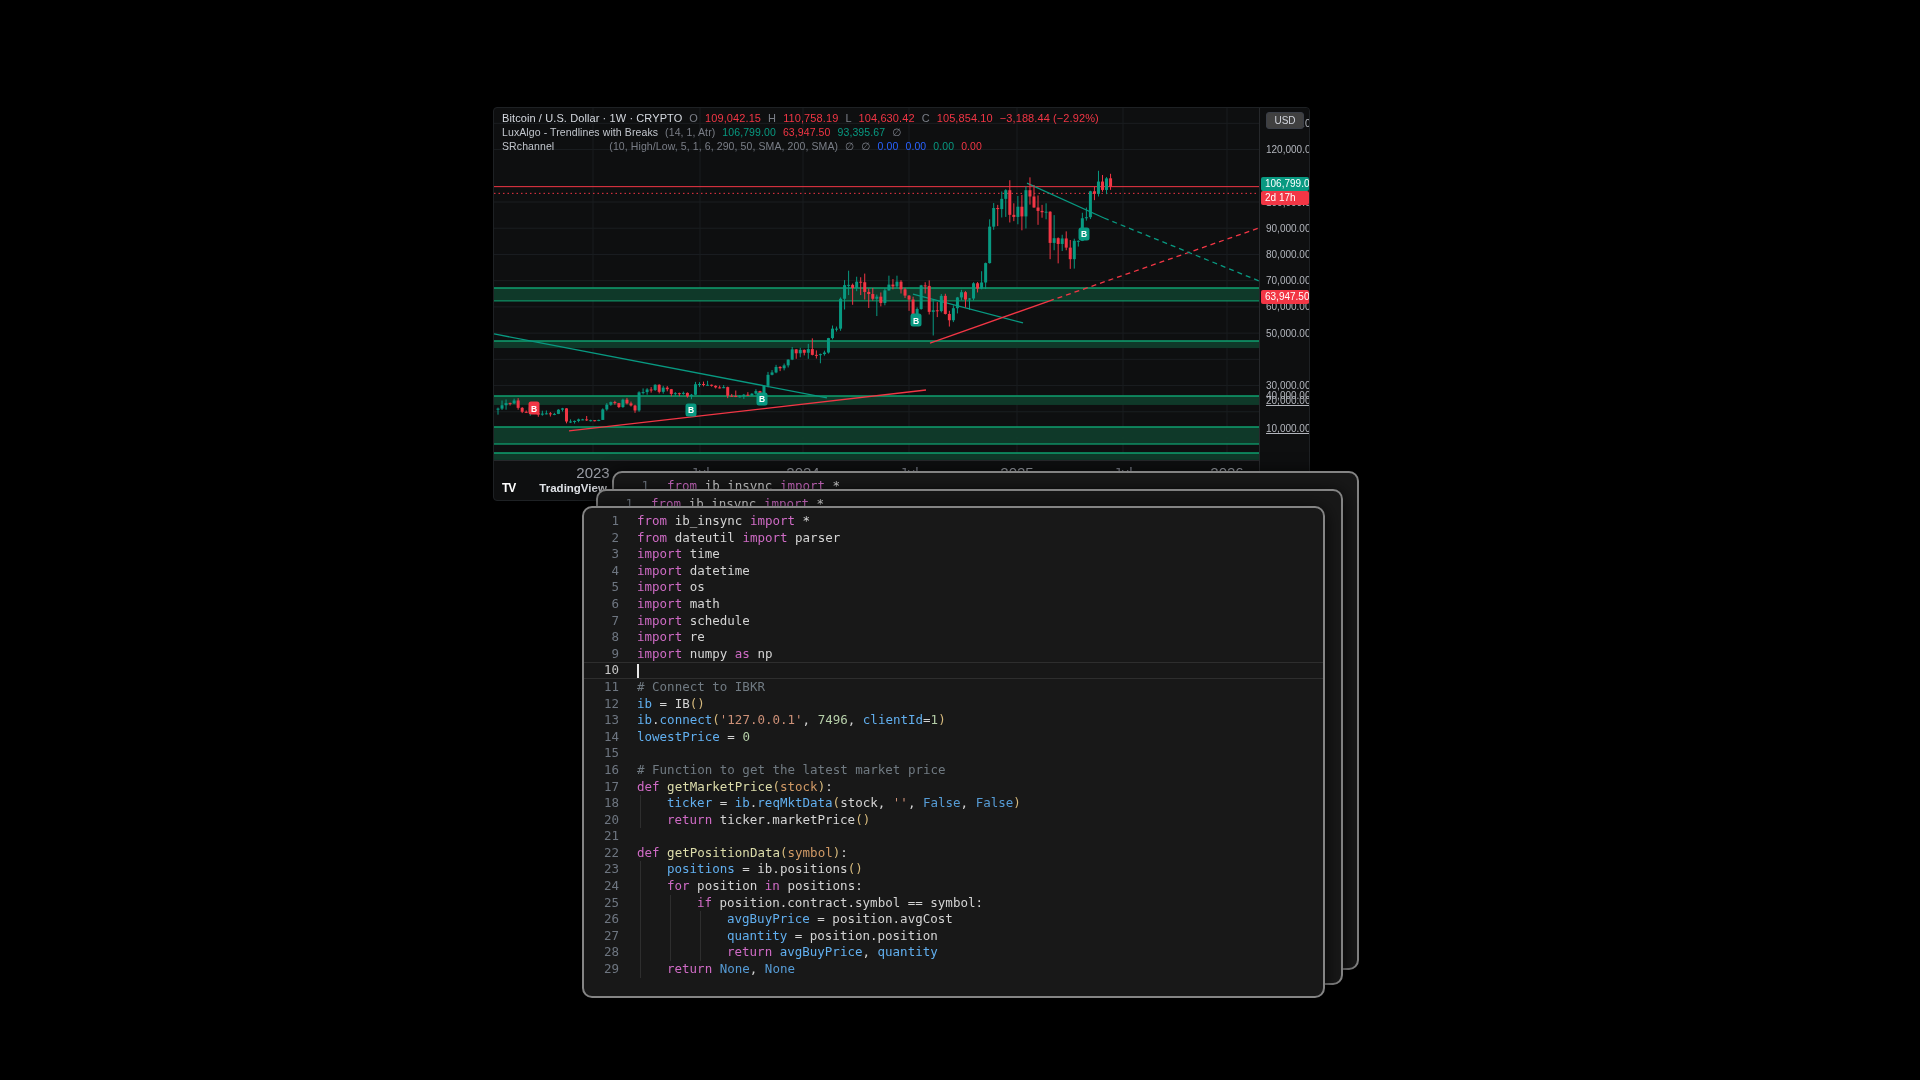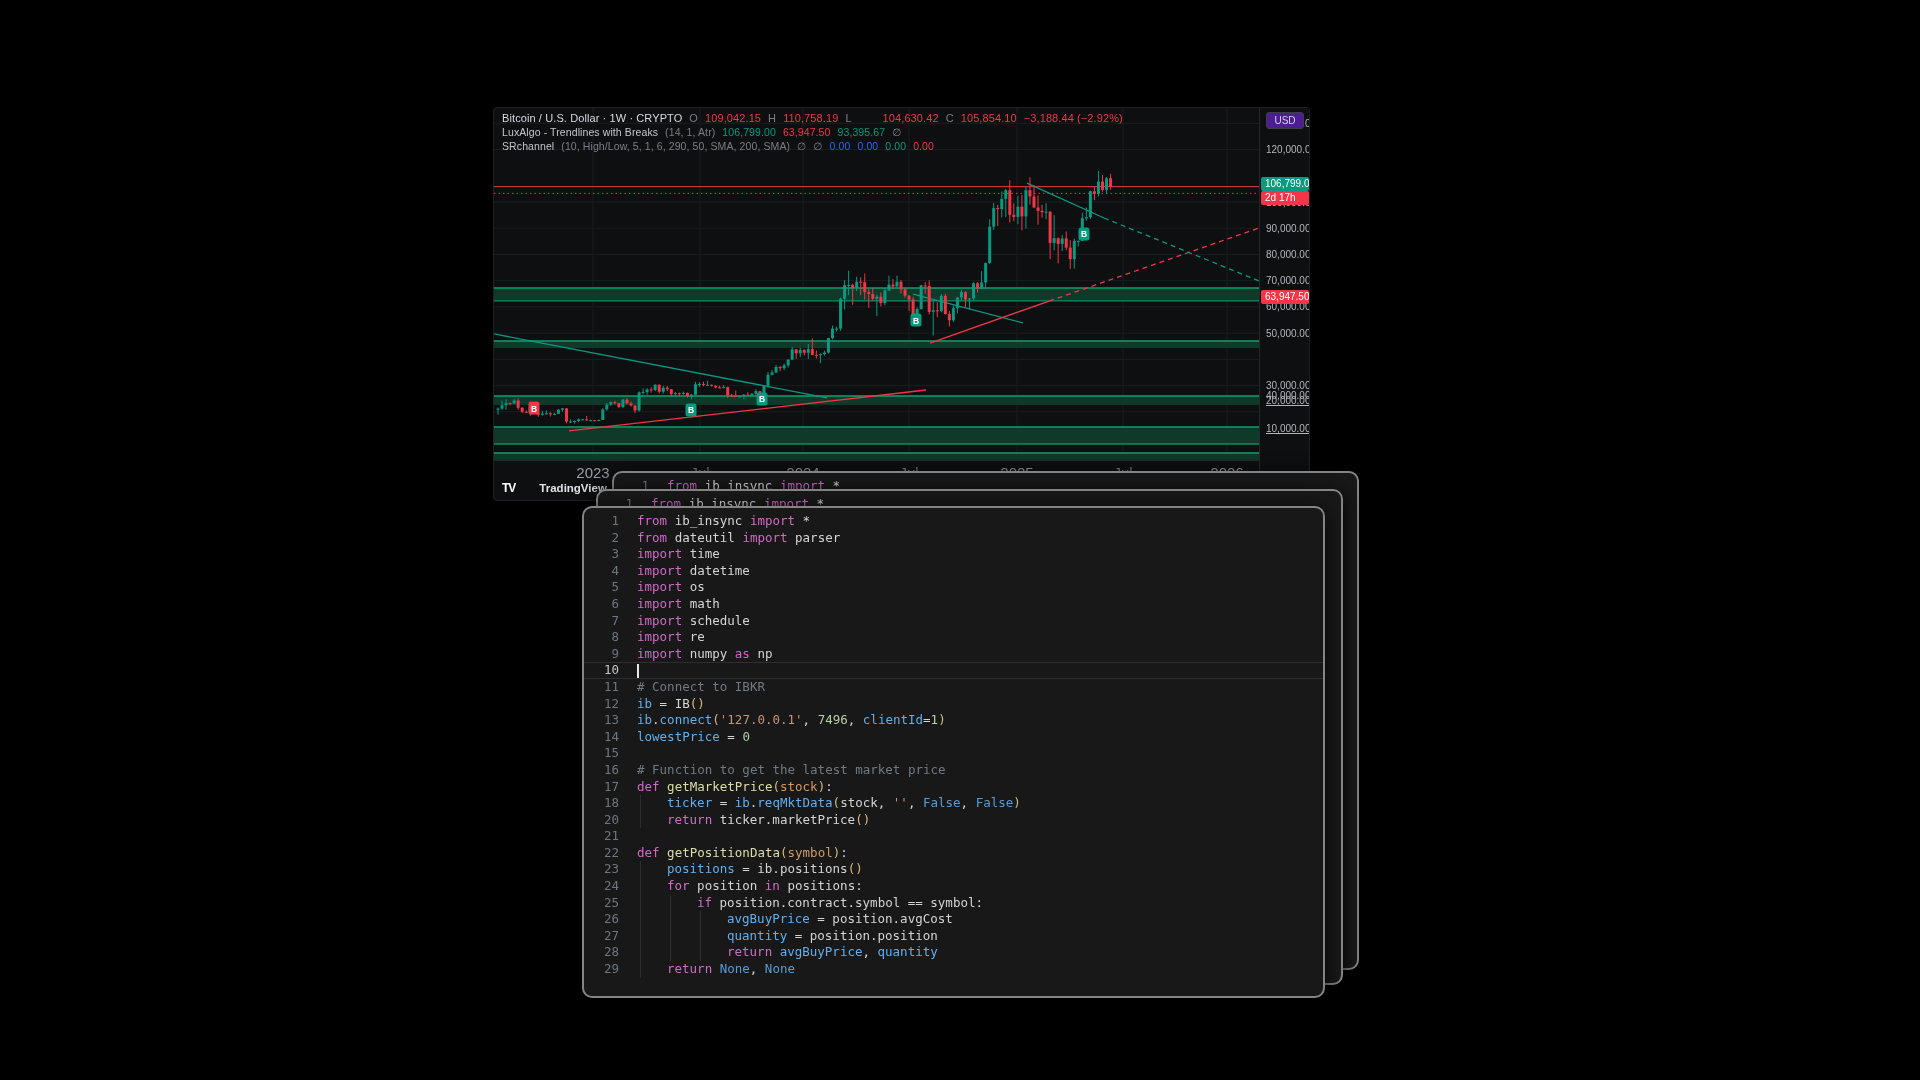--- a/index.html
+++ b/index.html
@@ -15,21 +15,21 @@
   #legend { position:absolute; left:8px; top:4px; z-index:5; }
   .lg-row { display:flex; align-items:center; gap:7px; white-space:nowrap; margin-bottom:2px; }
   .lg-row.r1 { font-size:11px; }
   .lg-row.r2,.lg-row.r3 { font-size:10.5px; }
   .lg-row span { letter-spacing:0.1px; }
 
   #price-scale { position:absolute; left:765px; top:0; width:51px; height:394px;
                  border-left:1px solid #26282b; background:#0e0f10; }
   #usd-btn { position:absolute; left:6px; top:4px; width:38px; height:17px; border:1px solid #3a3e47;
              border-radius:3px; color:#d1d4dc; font-size:10px; display:flex; align-items:center;
-             justify-content:center; background:#4c1d95; z-index:3; }
+             justify-content:center; background:#404040; z-index:3; }
   .pl { position:absolute; left:6px; color:#b3b6bd; font-size:10px; white-space:nowrap; }
   .pbadge { position:absolute; left:1px; right:1px; height:14px; border-radius:2px; color:#fff;
             font-size:10px; line-height:14px; padding-left:4px; white-space:nowrap; z-index:4; }
 
   #time-axis { position:absolute; left:0; top:352px; width:765px; height:19px;
                border-top:1px solid #26282b; background:#0e0f10; }
   .tl { position:absolute; top:3px; transform:translateX(-50%); font-size:15px; }
   .tl.major { color:#9b9ea6; } .tl.minor { color:#787b86; }
 
   #tv-logo { position:absolute; left:8px; top:373px; display:flex; align-items:center; gap:24px; }
@@ -434,36 +434,36 @@
     </div>
 
     <div id="legend">
       <div class="lg-row r1" id="lg1">
           <span style="color: rgb(213, 217, 224);">Bitcoin / U.S. Dollar · 1W · CRYPTO</span>
           <span style="color: rgb(122, 126, 135);">O</span>
           <span style="color: rgb(242, 54, 69);">109,042.15</span>
           <span style="color: rgb(122, 126, 135);">H</span>
           <span style="color: rgb(242, 54, 69);">110,758.19</span>
           <span style="color: rgb(122, 126, 135);">L</span>
-          <span style="color: rgb(242, 54, 69); margin-left: 24px;">104,630.42</span>
+          <span style="color: rgb(242, 54, 69);">104,630.42</span>
           <span style="color: rgb(122, 126, 135);">C</span>
           <span style="color: rgb(242, 54, 69);">105,854.10</span>
           <span style="color: rgb(242, 54, 69);">−3,188.44 (−2.92%)</span>
         </div>
       <div class="lg-row r2" id="lg2">
           <span style="color: rgb(194, 198, 205);">LuxAlgo - Trendlines with Breaks</span>
           <span style="color: rgb(122, 126, 135);">(14, 1, Atr)</span>
           <span style="color: rgb(8, 153, 129);">106,799.00</span>
           <span style="color: rgb(242, 54, 69);">63,947.50</span>
           <span style="color: rgb(8, 153, 129);">93,395.67</span>
           <span style="color: rgb(122, 126, 135);">∅</span>
         </div>
       <div class="lg-row r3" id="lg3">
           <span style="color: rgb(194, 198, 205);">SRchannel</span>
-          <span style="color: rgb(122, 126, 135);">(10, High/Low, 5, 1, 6, 290, 50, SMA, 200, SMA)</span>
+          <span style="color: rgb(122, 126, 135); margin-left: 48px;">(10, High/Low, 5, 1, 6, 290, 50, SMA, 200, SMA)</span>
           <span style="color: rgb(122, 126, 135);">∅</span>
           <span style="color: rgb(122, 126, 135);">∅</span>
           <span style="color: rgb(41, 98, 255);">0.00</span>
           <span style="color: rgb(41, 98, 255);">0.00</span>
           <span style="color: rgb(8, 153, 129);">0.00</span>
           <span style="color: rgb(242, 54, 69);">0.00</span>
         </div>
     </div>
 
     <div id="price-scale">

